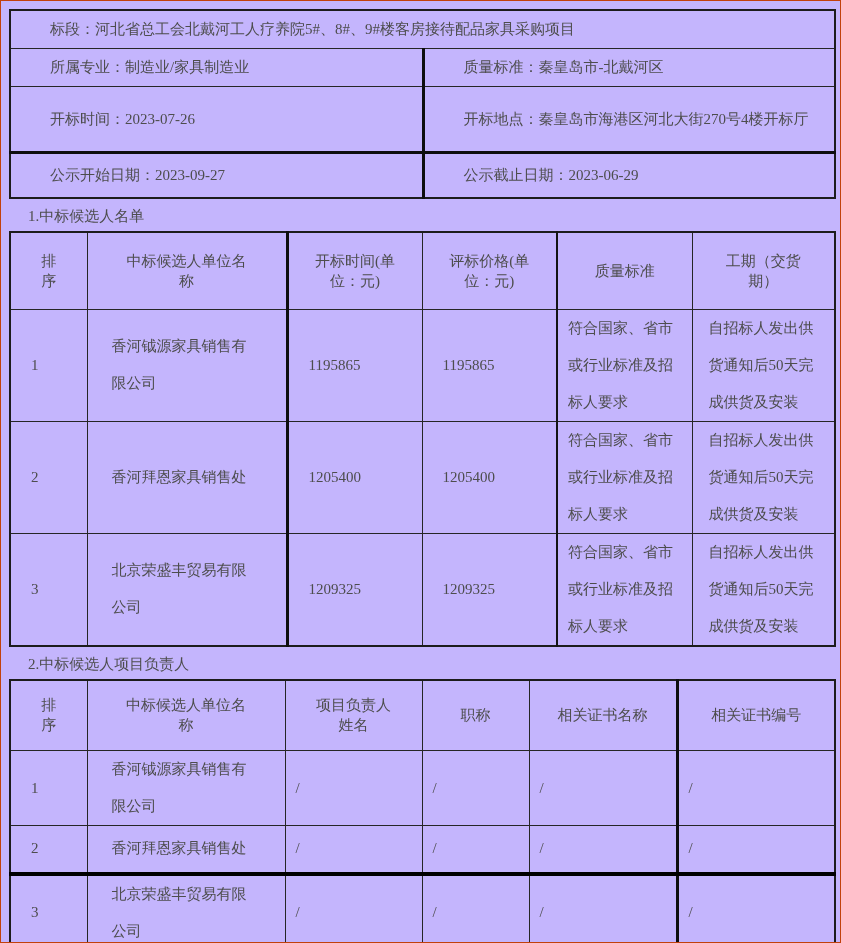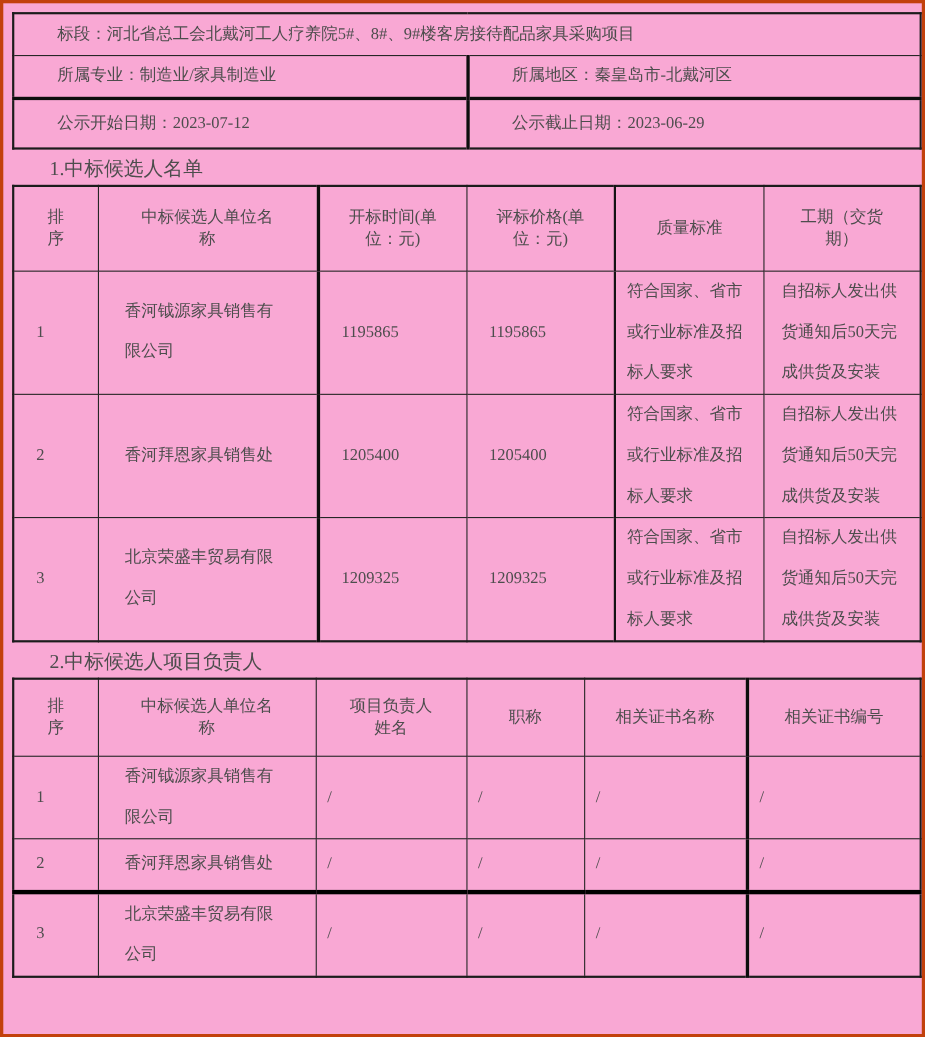--- a/index.html
+++ b/index.html
@@ -1,22 +1,22 @@
 <!DOCTYPE html>
 <html><head>
 <meta charset="utf-8">
 <style>
   html, body { margin: 0; padding: 0; background: #f4f4f4; }
   * { box-sizing: border-box; }
   .page {
     position: relative;
     width: 841px;
     height: 943px;
-    background: #f9a8d4;
-    border: 3px solid #c2410c;
+    background: #c4b5fd;
+    border: 1px solid #c2410c;
     padding: 8px 8px 0 8px;
     overflow: hidden;
     font-family: "Liberation Serif", "DejaVu Serif", serif;
     color: #4d4d4d;
     font-size: 15px;
   }
   table.tbl {
     border-collapse: collapse;
     table-layout: fixed;
     width: 825px;
@@ -67,24 +67,24 @@
   .th-plain  { padding: 0 10px; }
   
   .rank-cell  { padding-left: 20px; }
   .name-cell  { padding: 0 25px 0 24px; }
   .price-cell { padding-left: 20px; margin-left: 34px; }
   .qual-cell  { padding: 0 10px; }
   .deli-cell  { padding: 0 16px; }
   .slash-cell { padding-left: 10px; color: #9a9a9a; }
   
   .section-title {
-    margin: 9px 0 7px 34px;
+    margin: 9px 0 7px 19px;
     height: 16px;
     line-height: 16px;
-    font-size: 18px;
+    font-size: 15px;
     color: #4d4d4d;
   }
 </style>
 </head>
 <body>
 
 <div class="page">
 
   <table class="tbl info-tbl">
     <colgroup>
@@ -95,26 +95,34 @@
         <tr class="ir1">
       <td colspan="2">
         <p><span>标段：</span><span>河北省总工会北戴河工人疗养院5#、8#、9#楼客房接待配品家具采购项目</span></p>
       </td>
     </tr>
     <tr class="ir2">
       <td>
         <p><span>所属专业：</span><span>制造业/家具制造业</span></p>
       </td>
       <td class="split">
-        <p><span>所属地区：</span><span>秦皇岛市-北戴河区</span></p>
+        <p><span>质量标准：</span><span>秦皇岛市-北戴河区</span></p>
+      </td>
+    </tr>
+    <tr class="ir3">
+      <td>
+        <p><span>开标时间：</span><span>2023-07-26</span></p>
+      </td>
+      <td class="split">
+        <p><span>开标地点：</span><span>秦皇岛市海港区河北大街270号4楼开标厅</span></p>
       </td>
     </tr>
     <tr class="ir4">
       <td>
-        <p><span>公示开始日期：</span><span>2023-07-12</span></p>
+        <p><span>公示开始日期：</span><span>2023-09-27</span></p>
       </td>
       <td class="split">
         <p><span>公示截止日期：</span><span>2023-06-29</span></p>
       </td>
     </tr>
   </tbody>
     </table>
 
   <div class="section-title">1.中标候选人名单</div>
 

